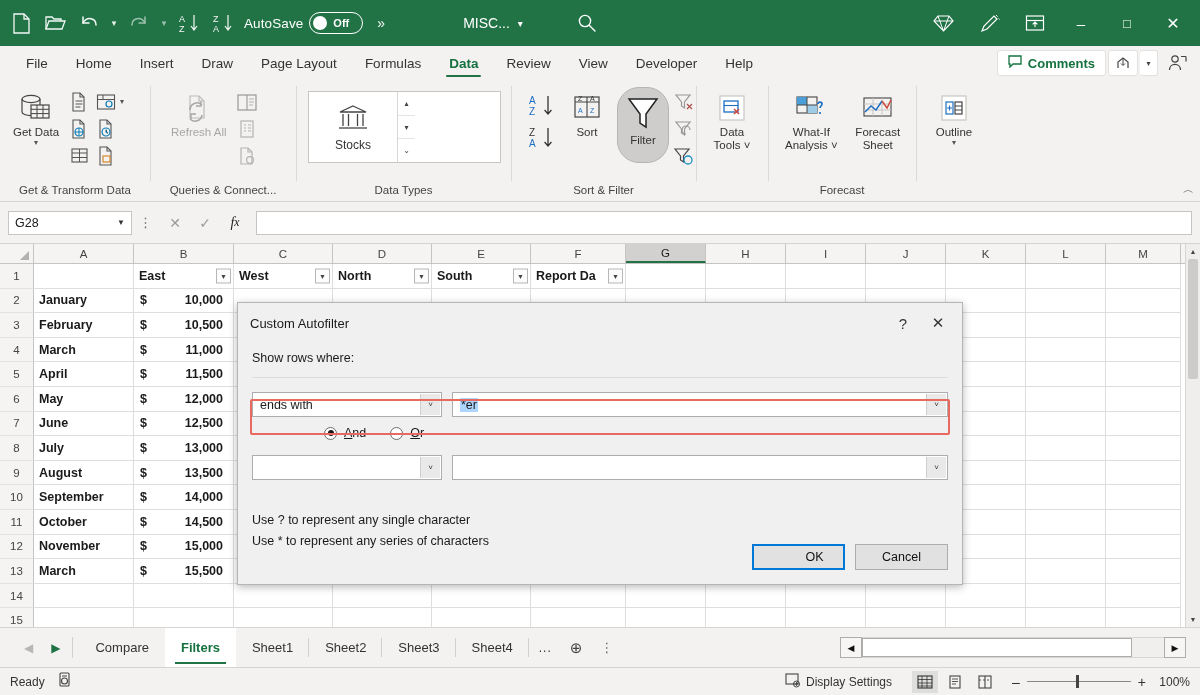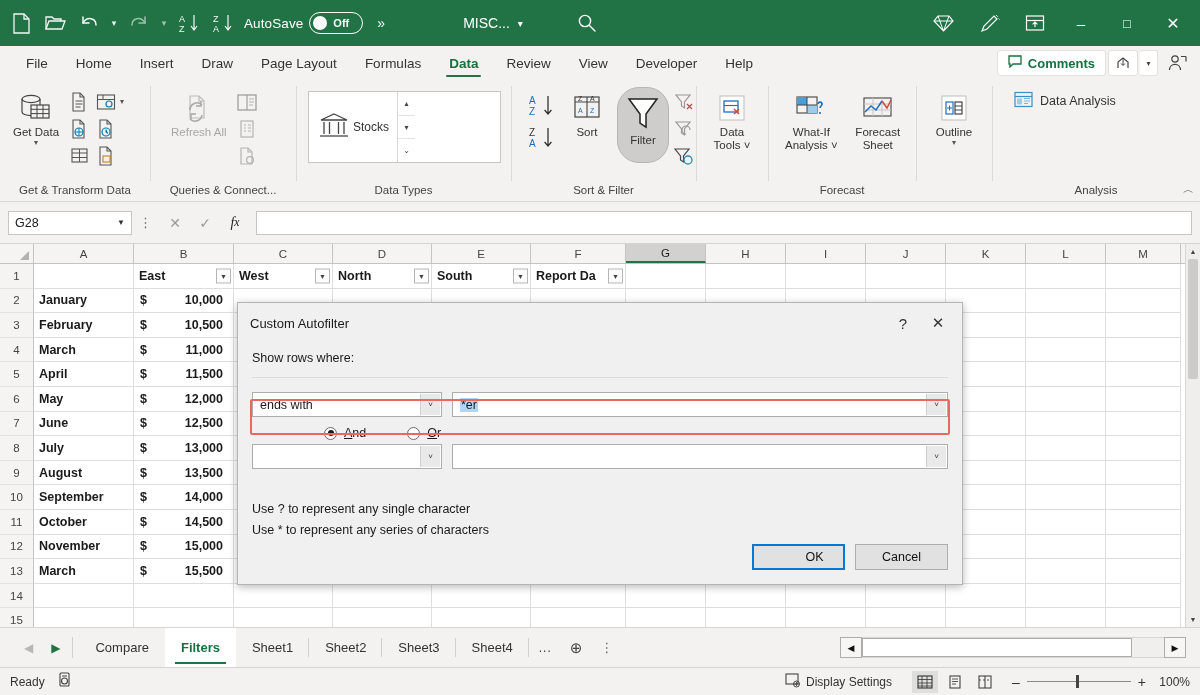--- a/index.html
+++ b/index.html
@@ -86,21 +86,21 @@
   .bigbtn.disabled{ color:#a9a7a5; }
   .smallstack{ display:flex; flex-direction:column; gap:1px; padding-top:2px;}
   .smallbtn{ width:26px;height:26px; display:flex;align-items:center;justify-content:center;
     border:1px solid transparent; border-radius:2px;}
   .caretdown{font-size:8px; color:#555; line-height:8px;}
 
   .datatypes-gallery{
     background:#fff; border:1px solid #c8c6c4; display:flex; align-items:stretch;
     height:72px; margin-top:2px;
   }
-  .dt-item{ width:88px; display:flex;align-items:center;justify-content:center;
+  .dt-item{ width:88px; display:flex;flex-direction:column;align-items:center;justify-content:center;
     font-size:12px; color:#333; gap:2px;}
   .dt-scroll{ width:18px; border-left:1px solid #d9d7d5; display:flex; flex-direction:column;}
   .dt-scroll div{ flex:1; display:flex; align-items:center; justify-content:center; font-size:8px; color:#444;
      border-bottom:1px solid #e6e4e2;}
   .dt-scroll div:last-child{border-bottom:none;}
 
   .sortrow{ display:flex; align-items:flex-start; }
   .sortminis{ display:flex; flex-direction:column; gap:2px; padding:4px 2px 0 2px;}
   .sortmini{ width:34px;height:30px; display:flex;align-items:center;justify-content:center;}
 
@@ -198,21 +198,21 @@
     border-left:1px solid #cfcfcf; display:flex; align-items:center; justify-content:center;
     font-size:8px; color:#333;
   }
   .combo.op{ width:190px; }
   .combo.val{ flex:1; }
   .val-text{ background:#add6ff; padding:0 1px; }
   .highlight-box{
     position:absolute; left:12px; right:12px; top:96px; height:36px;
     border:2px solid #e8695f; border-radius:2px; pointer-events:none;
   }
-  .radios{ display:flex; align-items:flex-start; gap:41px; padding:9px 0 4px 72px;}
+  .radios{ display:flex; align-items:flex-start; gap:24px; padding:9px 0 15px 72px;}
   .radio{ display:flex; align-items:center; gap:7px; font-size:12.5px;}
   .rdot{ width:13px;height:13px;border-radius:50%;border:1px solid #6d6d6d;background:#fff;
     display:flex;align-items:center;justify-content:center;}
   .rdot .in{ width:6px;height:6px;border-radius:50%;background:#1a1a1a;}
   .u{ text-decoration:underline; }
   .hints{ padding-top:30px; line-height:21px; font-size:12.5px;}
   .dlg-buttons{ position:absolute; right:14px; bottom:14px; display:flex; gap:10px;}
   .dbtn{
     width:93px; height:26px; background:#e1e1e1; border:1px solid #adadad;
     display:flex; align-items:center; justify-content:center; font-size:12.5px; color:#111;
@@ -650,36 +650,20 @@
               <path d="M10 15h5M12.5 12.5v5" stroke="#1b6ec2" stroke-width="1.1"></path>
             </svg>
         </div>
         <div>Outline</div>
         <div class="caretdown">▾</div>
       </div>
     </div>
     <div class="glabel">&nbsp;</div>
   </div>
 
-  <div class="rgroup" style="flex:1">
-    <div class="gbody" style="padding-left:14px">
-      <div class="analysis-item">
-        <span>
-          <svg width="19" height="17" viewBox="0 0 19 17">
-              <rect x="1" y="1.5" width="17" height="14" fill="none" stroke="#3a8fc4" stroke-width="1.2"></rect>
-              <path d="M1 5.5h17" stroke="#3a8fc4" stroke-width="1.2"></path>
-              <rect x="3" y="7.5" width="5" height="6" fill="#9ecbe8"></rect>
-              <path d="M10 7.5h6M10 10h6M10 12.5h4" stroke="#7ab4d8" stroke-width="1"></path>
-            </svg>
-        </span>
-        <span>Data Analysis</span>
-      </div>
-    </div>
-    <div class="glabel">Analysis</div>
-  </div>
 
   <div class="ribbon-collapse">︿</div>
 </div>
 
 <div class="formula-row">
   <div class="namebox">
     <span>G28</span>
     <span class="nb-caret">▼</span>
   </div>
   <div class="fb-dots">⋮</div>

